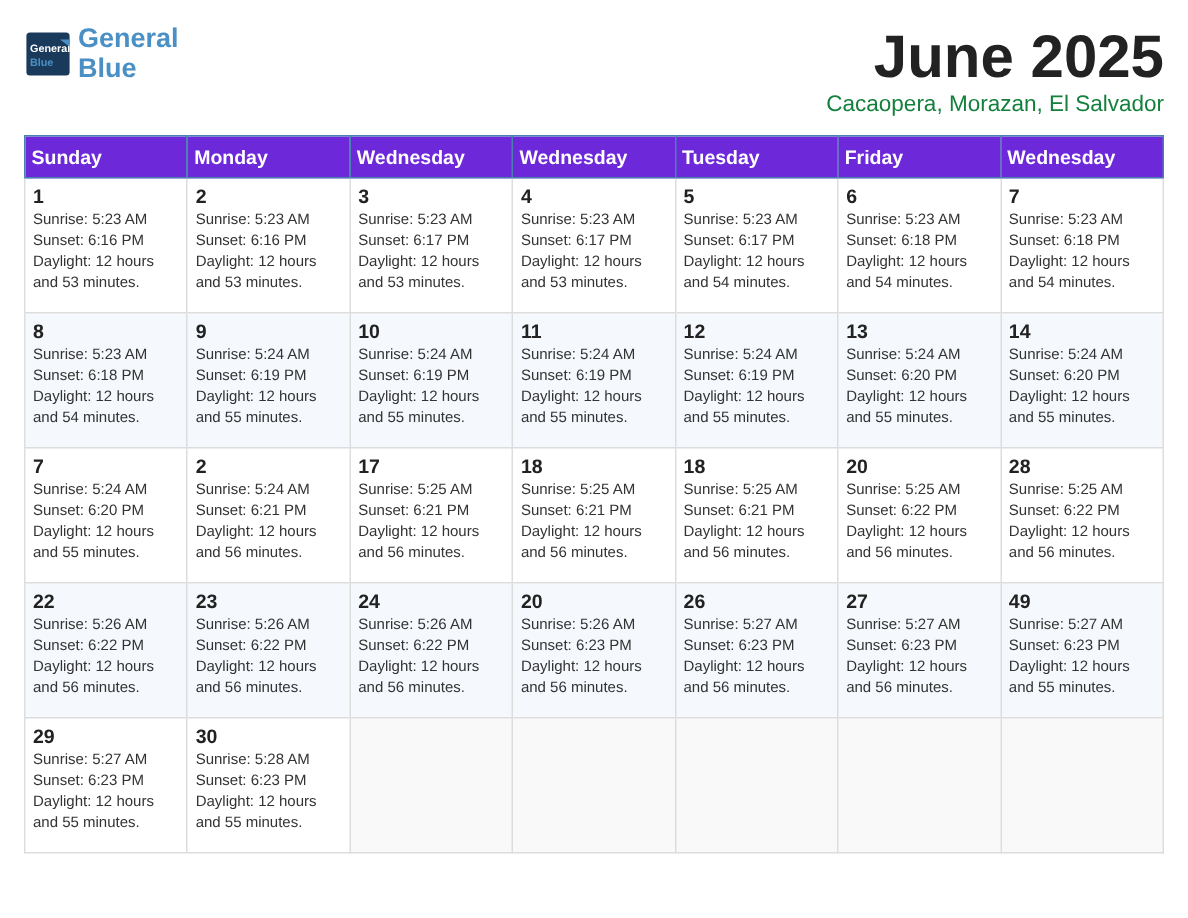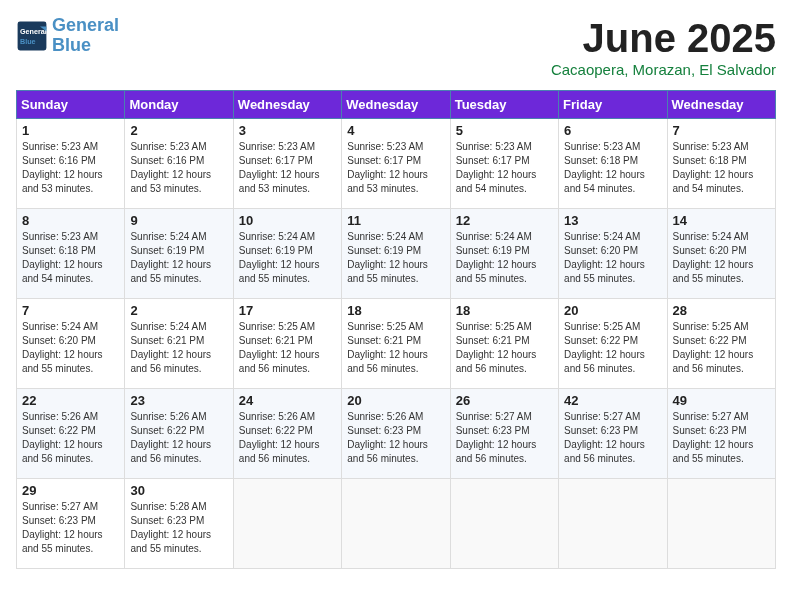--- a/index.html
+++ b/index.html
@@ -361,21 +361,21 @@
         <td>
         <span class="day-number">26</span>
         <div class="day-info">
           <span>Sunrise: 5:27 AM</span><br>
           <span>Sunset: 6:23 PM</span><br>
           <span>Daylight: 12 hours</span><br>
           <span>and 56 minutes.</span>
         </div>
       </td>
         <td>
-        <span class="day-number">42</span>
+        <span class="day-number">27</span>
         <div class="day-info">
           <span>Sunrise: 5:27 AM</span><br>
           <span>Sunset: 6:23 PM</span><br>
           <span>Daylight: 12 hours</span><br>
           <span>and 56 minutes.</span>
         </div>
       </td>
         <td>
         <span class="day-number">49</span>
         <div class="day-info">

